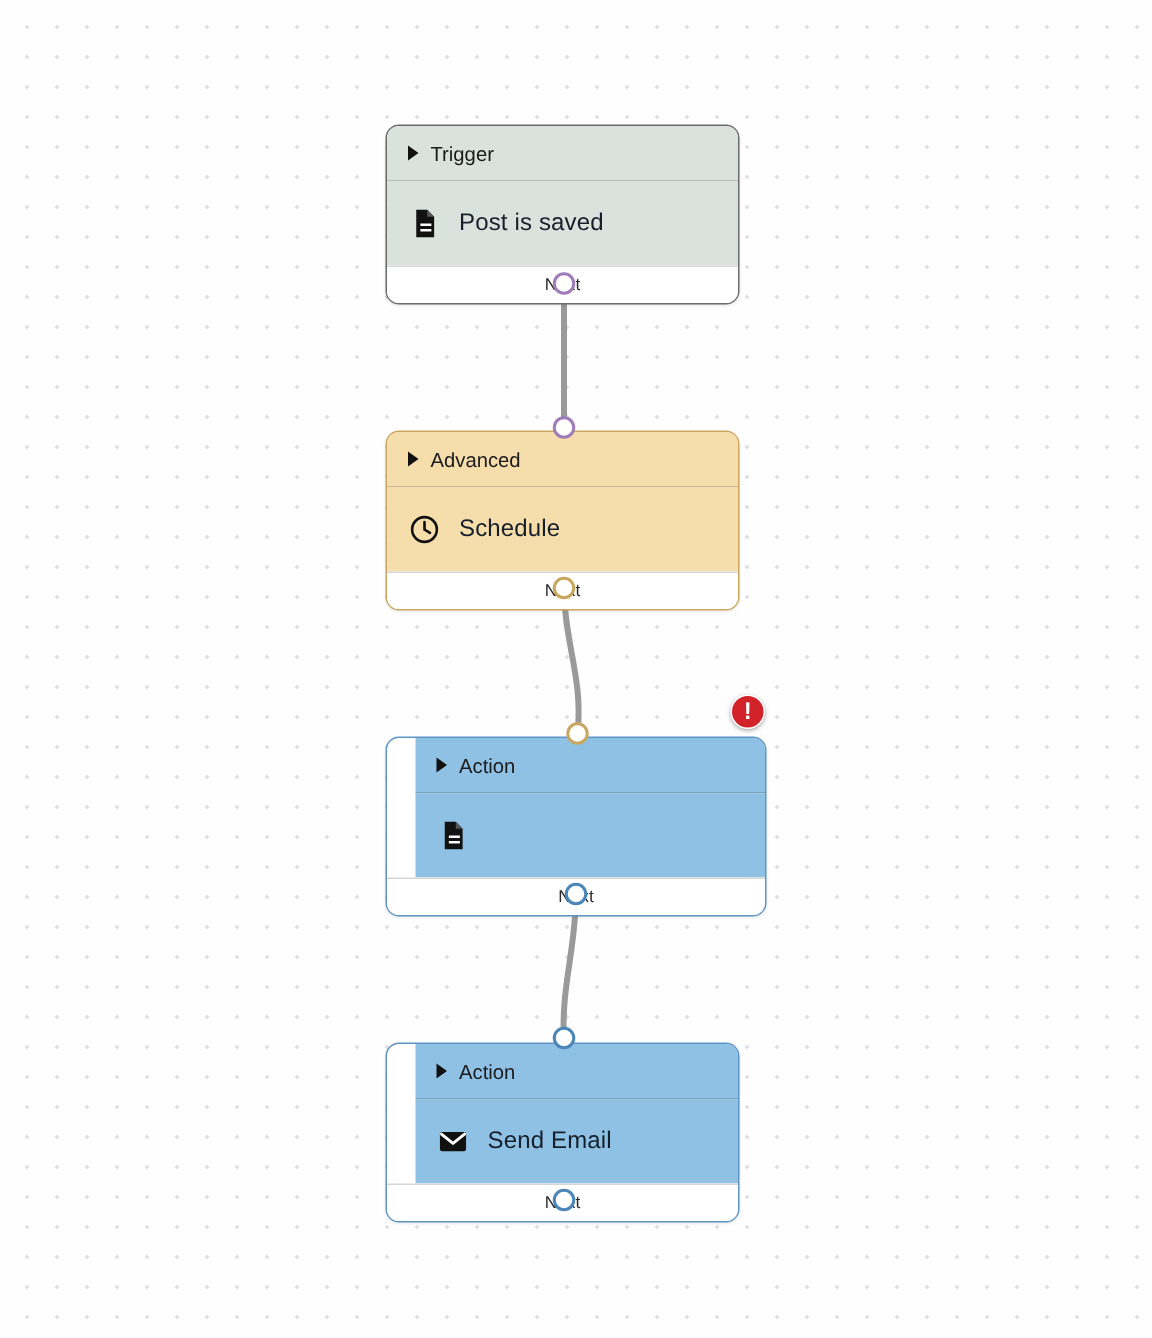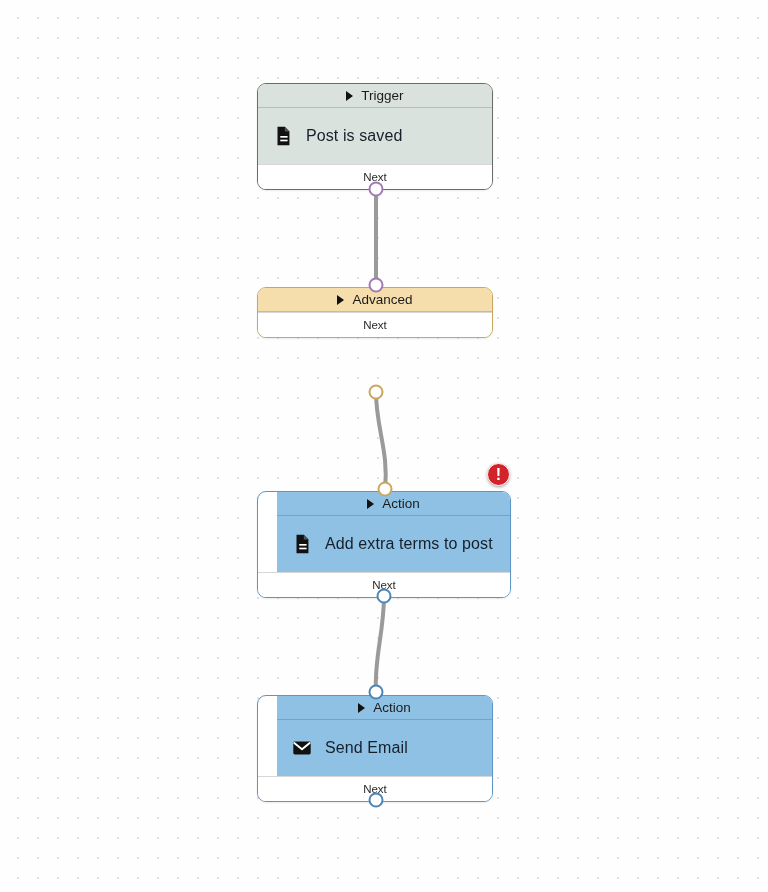--- a/index.html
+++ b/index.html
@@ -29,26 +29,25 @@
     border-radius: 9px;
     border: 1.4px solid #6b6b6b;
     background: #ffffff;
     overflow: hidden;
     box-shadow: 0 1px 2px rgba(0,0,0,.08);
   }
   .node .hdr {
     display: flex;
     align-items: center;
     gap: 8px;
-    height: 24px;
+    height: 37px;
     padding: 0 14px;
     font-size: 13.5px;
     color: #1b1b1b;
     border-bottom: 1px solid rgba(0,0,0,.16);
-    justify-content: center;
   }
   .caret {
     width: 0; height: 0;
     border-left: 7px solid #111;
     border-top: 5px solid transparent;
     border-bottom: 5px solid transparent;
     flex: none;
   }
   .node .body {
     display: flex;
@@ -137,38 +136,46 @@
       <span class="title">Post is saved</span>
     </div>
     <div class="ftr">Next</div>
   </div>
 
   <div class="node n-advanced" style="left:257px; top:287px; width:236px;">
     <div class="hdr">
       <span class="caret"></span>
       <span>Advanced</span>
     </div>
+    <div class="body">
+      <span>
+        <svg class="ico" viewBox="0 0 24 24" aria-hidden="true">
+          <circle cx="12" cy="12" r="9" fill="none" stroke="#111" stroke-width="1.9"></circle>
+          <path d="M12 6.5V12l4 2.4" fill="none" stroke="#111" stroke-width="1.9" stroke-linecap="round"></path>
+        </svg>
+      </span>
+      <span class="title">Schedule</span>
+    </div>
     <div class="ftr">Next</div>
   </div>
 
   <div class="node n-action" style="left:257px; top:491px; width:254px;">
     <div class="hdr">
       <span class="caret"></span>
       <span>Action</span>
     </div>
     <div class="body">
       <span>
         <svg class="ico" viewBox="0 0 24 24" aria-hidden="true">
           <path d="M6 2h8l5 5v15H6z" fill="#111"></path>
           <path d="M14 2v5h5" fill="#555"></path>
           <rect x="9" y="12" width="8" height="1.8" fill="#fff"></rect>
           <rect x="9" y="16" width="8" height="1.8" fill="#fff"></rect>
         </svg>
       </span>
-      <span class="title">Add extra terms to post</span>
     </div>
     <div class="ftr">Next</div>
   </div>
 
   <div class="node n-action" style="left:257px; top:695px; width:236px;">
     <div class="hdr">
       <span class="caret"></span>
       <span>Action</span>
     </div>
     <div class="body">

